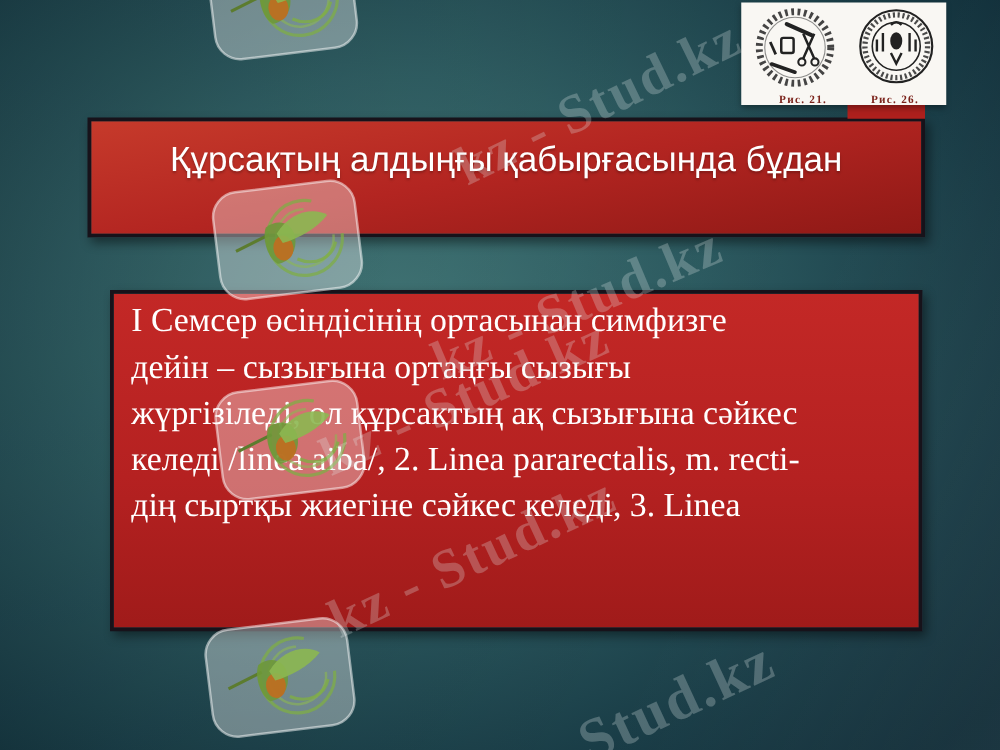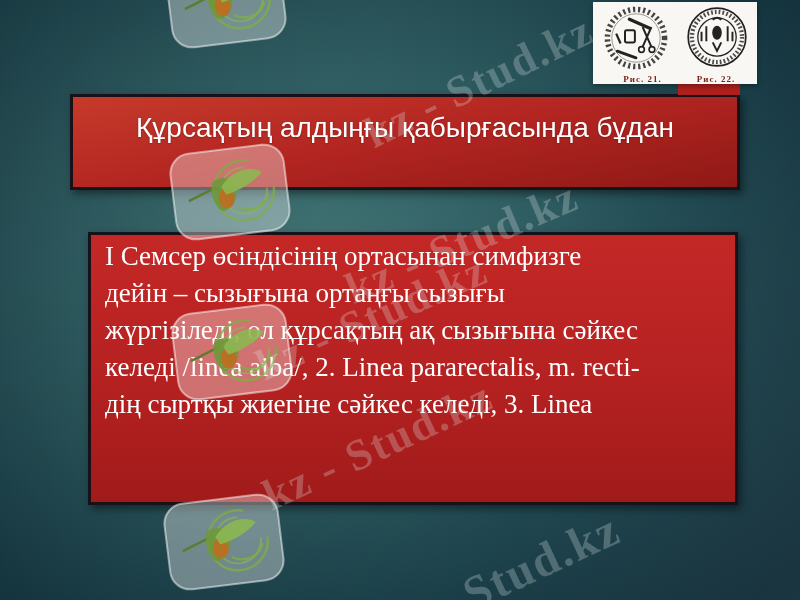--- a/index.html
+++ b/index.html
@@ -121,21 +121,21 @@
     <svg class="stamp stamp2" width="64" height="64" viewBox="0 0 60 60">
       <circle cx="30" cy="30" r="27" fill="none" stroke="#222" stroke-width="1.6"></circle>
       <circle cx="30" cy="30" r="23.5" fill="none" stroke="#2b2b2b" stroke-width="4" stroke-dasharray="1.6 2" opacity="0.85"></circle>
       <circle cx="30" cy="30" r="18" fill="none" stroke="#222" stroke-width="1.2"></circle>
       <path d="M26,14 q4,-4 8,0" stroke="#222" stroke-width="1.8" fill="none"></path>
       <ellipse cx="30" cy="26" rx="4.5" ry="6.5" fill="#222"></ellipse>
       <path d="M20,20 v14 M40,20 v14 M15.5,25 v9 M44.5,25 v9" stroke="#222" stroke-width="1.8"></path>
       <path d="M26,35 l4,8 l4,-8" stroke="#222" stroke-width="1.8" fill="none"></path>
     </svg>
     <div class="fig-caption cap1">Рис. 21.</div>
-    <div class="fig-caption cap2">Рис. 22.</div>
+    <div class="fig-caption cap2">Рис. 26.</div>
   </div>
 
   <div class="redbox title-box">
     <div class="tline">Құрсақтың алдыңғы қабырғасында бұдан</div>
   </div>
 
   <div class="redbox content-box">
     <div class="bline">І Семсер өсіндісінің ортасынан симфизге</div>
     <div class="bline">дейін – сызығына ортаңғы сызығы</div>
     <div class="bline">жүргізіледі, ол құрсақтың ақ сызығына сәйкес</div>

